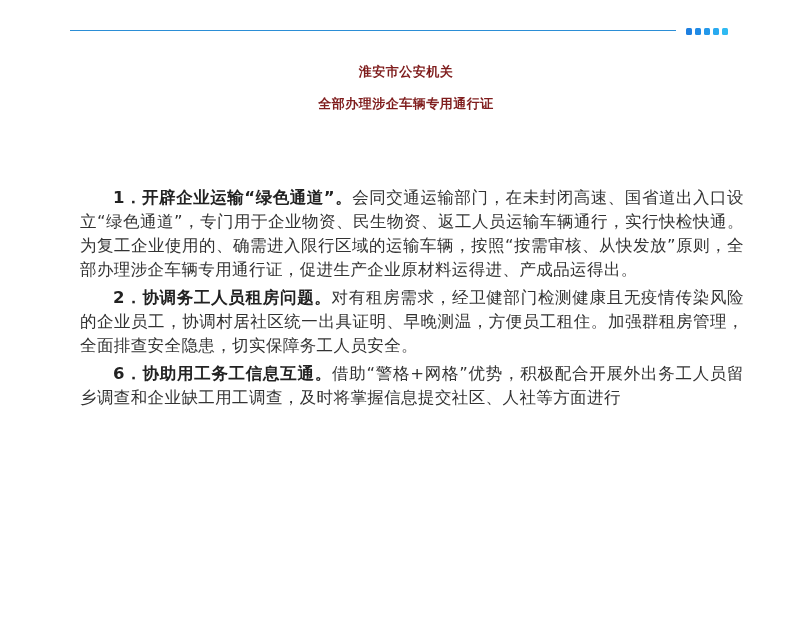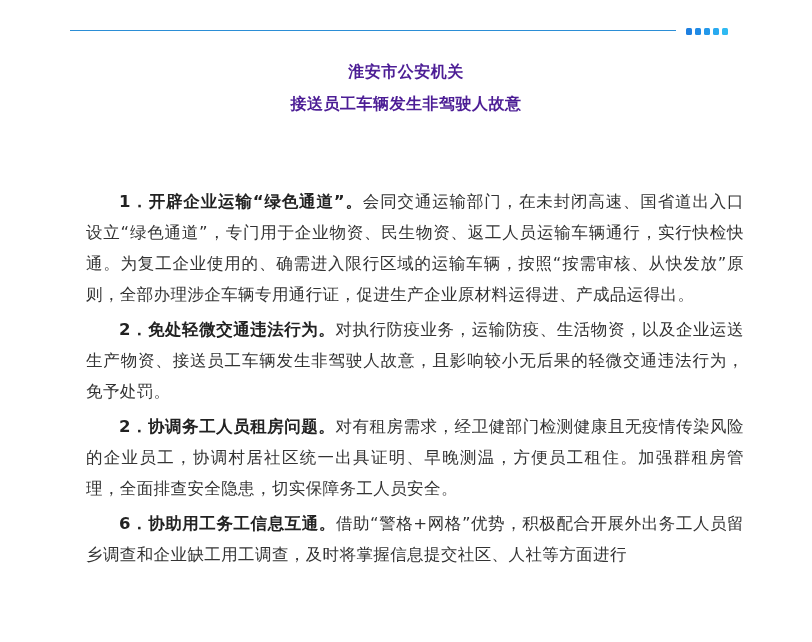--- a/index.html
+++ b/index.html
@@ -36,39 +36,39 @@
     border-radius: 1.5px;
   }
   .title-block {
     position: absolute;
     left: 0;
     top: 56px;
     width: 812px;
     text-align: center;
   }
   .title-line {
-    font-size: 16px;
+    font-size: 13px;
     font-weight: bold;
-    color: #4c1d95;
+    color: #7f1d1d;
     line-height: 32px;
     height: 32px;
     letter-spacing: 0.5px;
   }
   .content {
     position: absolute;
     left: 72px;
     top: 186px;
     width: 672px;
   }
   .para {
     font-size: 16.5px;
-    line-height: 31px;
+    line-height: 24px;
     text-indent: 2em;
     text-align: justify;
-    margin: 0 0 4px 14px;
+    margin: 0 0 4px 8px;
     letter-spacing: 0.4px;
   }
   .para .lead {
     font-weight: bold;
     color: #222222;
   }
 </style>
 </head>
 <body>
 
@@ -76,29 +76,26 @@
 <div class="header-dots">
   <span class="dot" style="background: rgb(30, 127, 224);"></span>
   <span class="dot" style="background: rgb(31, 138, 230);"></span>
   <span class="dot" style="background: rgb(35, 152, 234);"></span>
   <span class="dot" style="background: rgb(41, 170, 240);"></span>
   <span class="dot" style="background: rgb(47, 186, 242);"></span>
 </div>
 
 <div class="title-block">
   <div class="title-line">淮安市公安机关</div>
-  <div class="title-line">接送员工车辆发生非驾驶人故意</div>
+  <div class="title-line">全部办理涉企车辆专用通行证</div>
 </div>
 
 <div class="content">
   <p class="para">
     <span class="lead">1．开辟企业运输“绿色通道”。</span><span>会同交通运输部门，在未封闭高速、国省道出入口设立“绿色通道”，专门用于企业物资、民生物资、返工人员运输车辆通行，实行快检快通。为复工企业使用的、确需进入限行区域的运输车辆，按照“按需审核、从快发放”原则，全部办理涉企车辆专用通行证，促进生产企业原材料运得进、产成品运得出。</span>
-  </p>
-  <p class="para">
-    <span class="lead">2．免处轻微交通违法行为。</span><span>对执行防疫业务，运输防疫、生活物资，以及企业运送生产物资、接送员工车辆发生非驾驶人故意，且影响较小无后果的轻微交通违法行为，免予处罚。</span>
   </p>
   <p class="para">
     <span class="lead">2．协调务工人员租房问题。</span><span>对有租房需求，经卫健部门检测健康且无疫情传染风险的企业员工，协调村居社区统一出具证明、早晚测温，方便员工租住。加强群租房管理，全面排查安全隐患，切实保障务工人员安全。</span>
   </p>
   <p class="para">
     <span class="lead">6．协助用工务工信息互通。</span><span>借助“警格+网格”优势，积极配合开展外出务工人员留乡调查和企业缺工用工调查，及时将掌握信息提交社区、人社等方面进行</span>
   </p>
 </div>
 
 </body></html>

